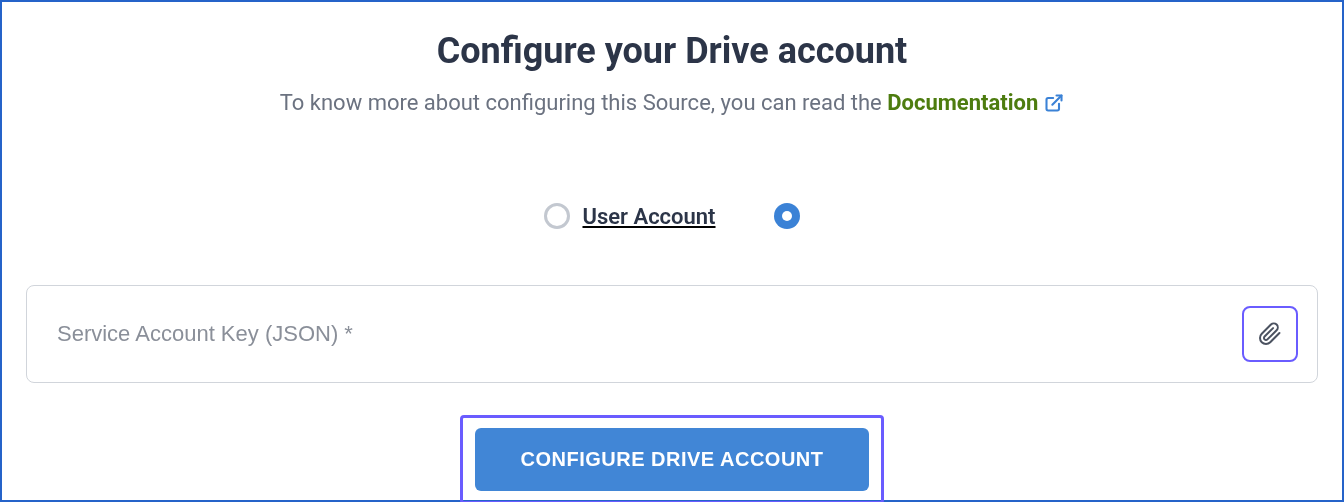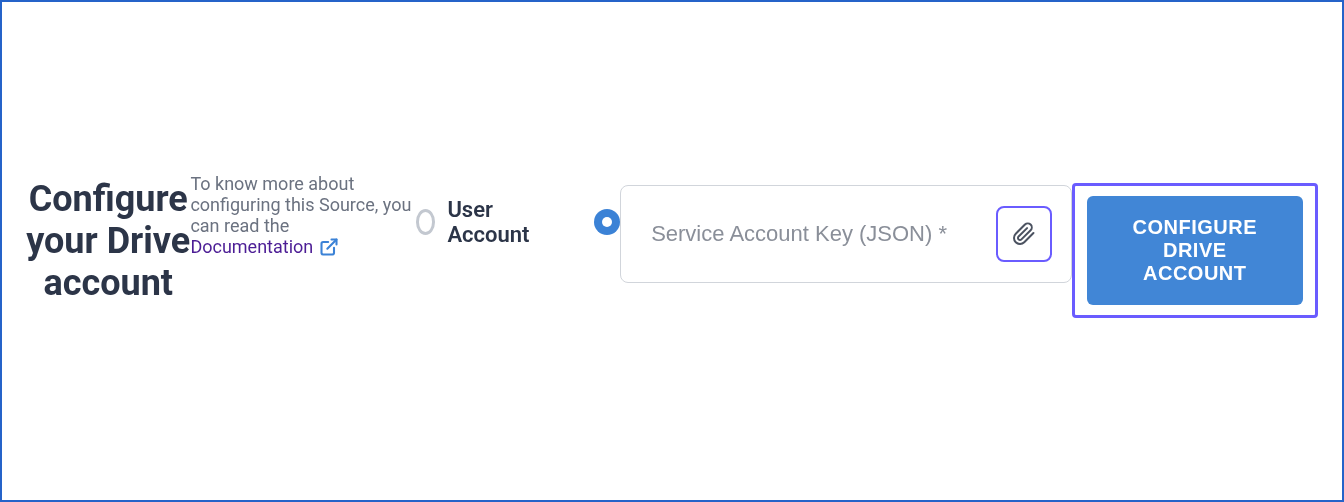--- a/index.html
+++ b/index.html
@@ -13,53 +13,54 @@
       width: 1344px;
       height: 502px;
       overflow: hidden;
     }
     .container {
       border: 2px solid #2563c9;
       width: 1344px;
       height: 502px;
       padding: 28px 24px 30px 24px;
       display: flex;
-      flex-direction: row;
+      flex-direction: column;
       align-items: center;
     }
     .page-title {
       font-size: 36px;
       font-weight: 700;
       color: #2c3548;
       margin-bottom: 18px;
       text-align: center;
     }
     .subtitle {
-      font-size: 18px;
+      font-size: 22px;
       color: #6b7280;
       text-align: left;
-      margin-bottom: 70px;
+      margin-bottom: 88px;
     }
     .doc-link {
-      color: #4c1d95;
-      font-weight: 400;
+      color: #4d7c0f;
+      font-weight: 700;
       text-decoration: none;
       display: inline-flex;
       align-items: center;
       gap: 6px;
     }
     .doc-link svg {
       width: 20px;
       height: 20px;
     }
     .radio-group {
       display: flex;
       gap: 58px;
       margin-bottom: 56px;
       align-items: center;
+      text-decoration: underline;
     }
     .radio-item {
       display: flex;
       align-items: center;
       gap: 12px;
       cursor: pointer;
     }
     .radio-outer {
       width: 26px;
       height: 26px;

